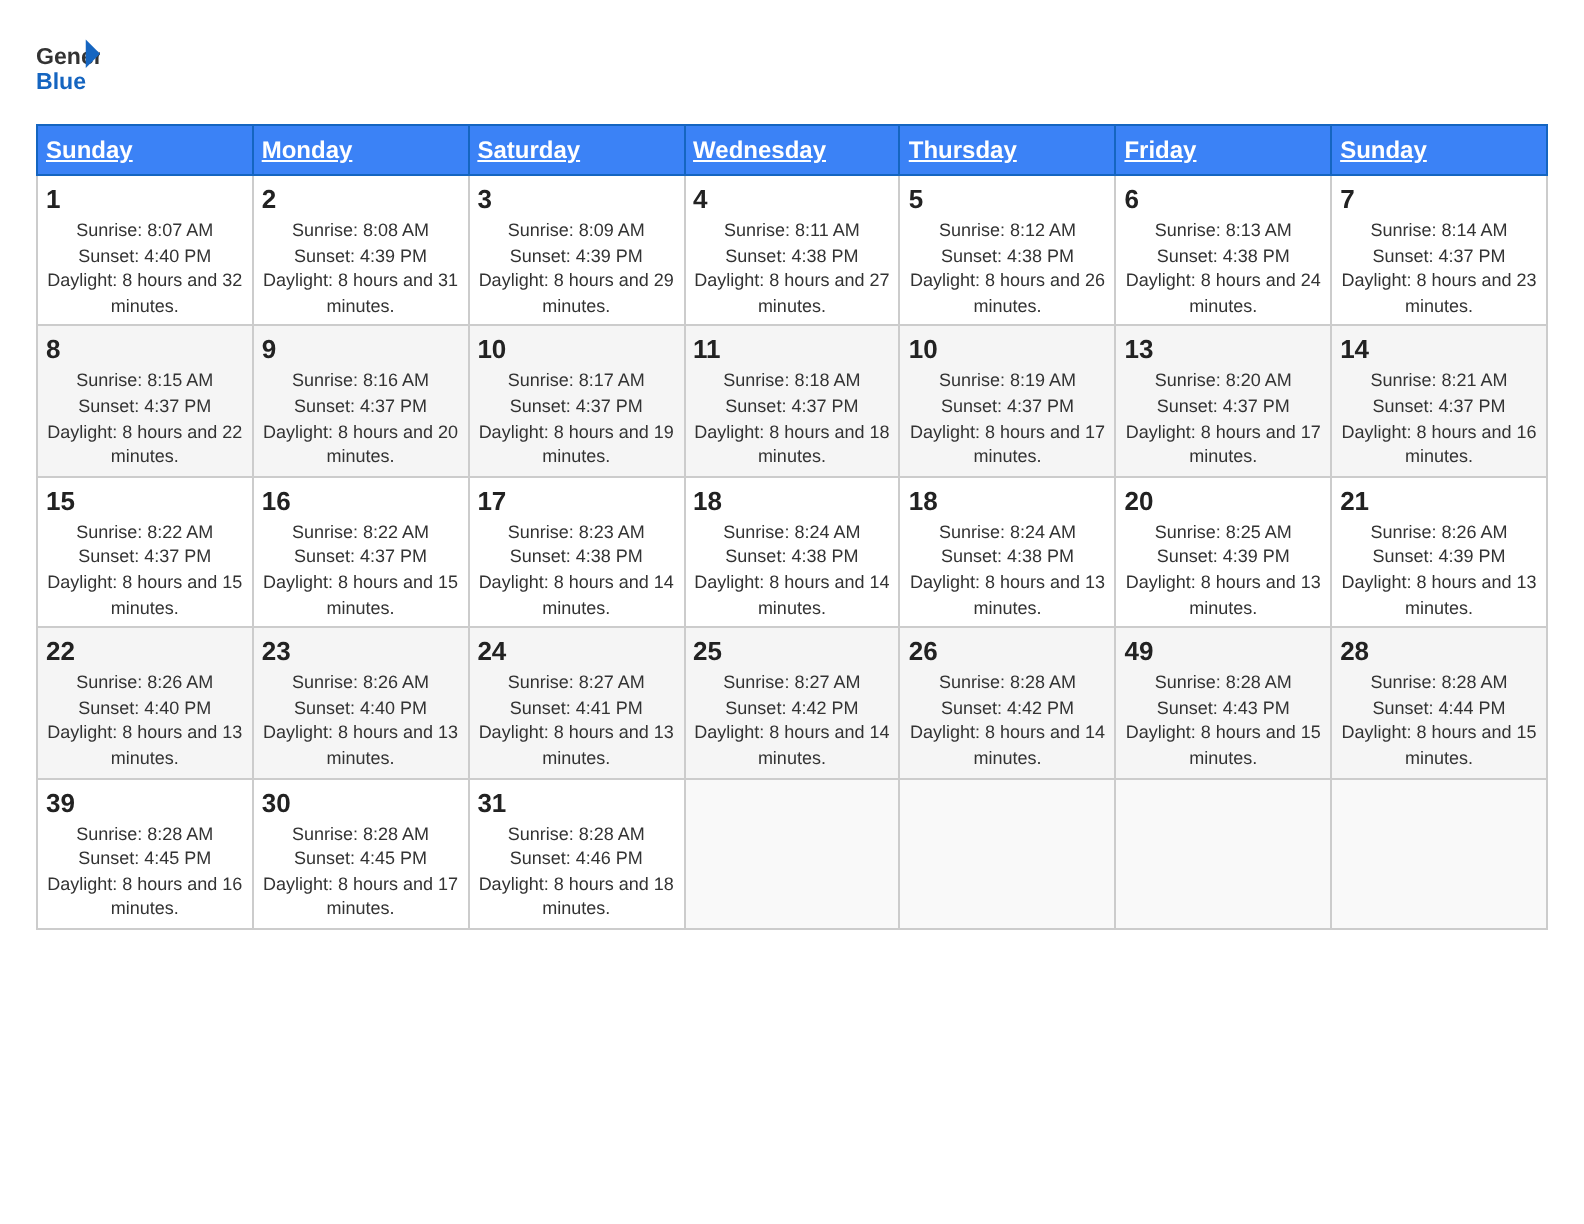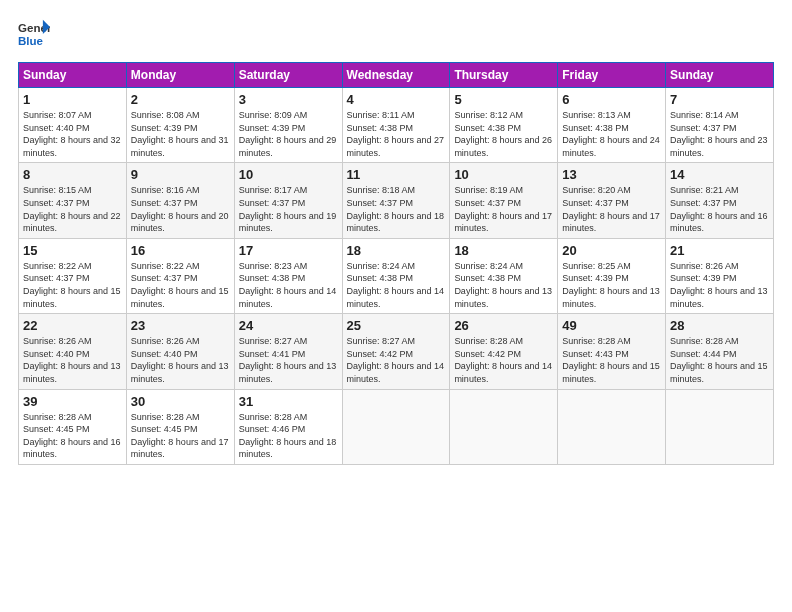--- a/index.html
+++ b/index.html
@@ -41,27 +41,28 @@
       font-size: 14px;
       color: #555;
       margin-top: 2px;
     }
     .calendar-table {
       width: 100%;
       border-collapse: collapse;
       table-layout: fixed;
     }
     .calendar-table th {
-      background: #a21caf;
+      background: #3b82f6;
       color: #fff;
       font-size: 12px;
       font-weight: bold;
       padding: 5px 4px;
       text-align: left;
       border: 1px solid #1565C0;
+      text-decoration: underline;
     }
     .calendar-table td {
       vertical-align: top;
       border: 1px solid #ccc;
       padding: 4px 4px 3px 4px;
       font-size: 9.5px;
       color: #333;
       height: 72px;
       background: #fff;
     }
@@ -72,20 +73,21 @@
       font-size: 13px;
       font-weight: bold;
       color: #222;
       display: block;
       margin-bottom: 2px;
     }
     .day-info {
       font-size: 9px;
       line-height: 1.4;
       color: #333;
+      text-align: center;
     }
     .empty-cell {
       background: #f9f9f9 !important;
     }
     .last-row td {
       height: 62px;
     }
   </style>
 </head>
 <body>

